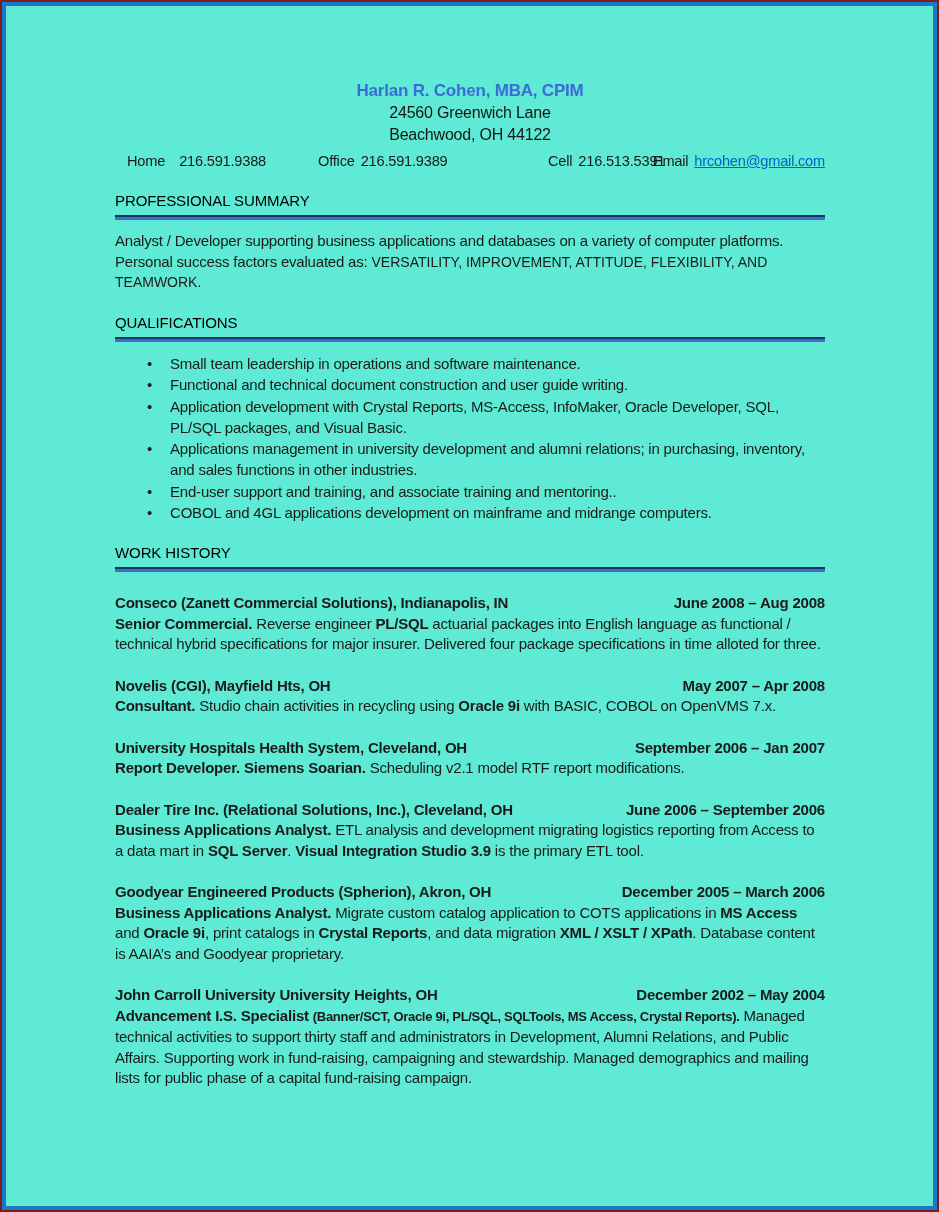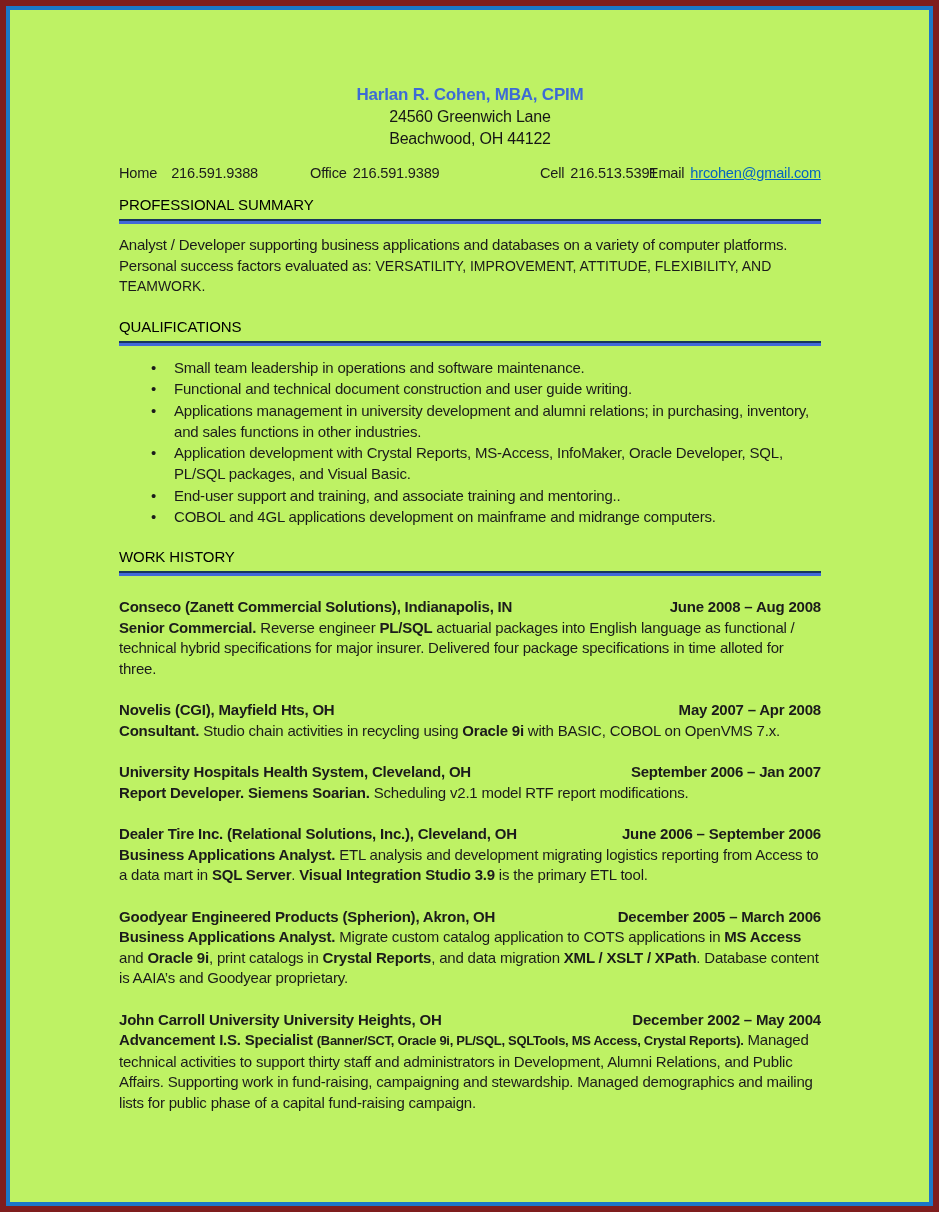--- a/index.html
+++ b/index.html
@@ -2,38 +2,38 @@
 <html><head>
 <meta charset="utf-8">
 <style>
   * { margin:0; padding:0; box-sizing:border-box; }
   html,body { background:#ffffff; }
   body { font-family:"Liberation Sans", sans-serif; color:#1b1b1b; }
 
   .page {
     position:relative;
     width:939px; height:1212px;
-    background:#bef264;
-    border:6px solid #7f1d1d;               
+    background:#5eead4;
+    border:2px solid #7f1d1d;               
     box-shadow: inset 0 0 0 4px #1b77c8;    
     overflow:hidden;
   }
   .content {
     padding:78px 112px 0 113px;
     font-size:15px;
     letter-spacing:-0.2px;
     line-height:20.5px;
   }
 
   
   .hdr { text-align:center; }
   .hdr-name { font-size:17px; font-weight:700; color:#3d6bd5; line-height:22px; }
   .hdr-addr { font-size:16px; line-height:22px; color:#161616; }
   .contact-row { position:relative; height:20px; margin-top:5px; font-size:14.6px; text-align:left; }
-  .cgroup { position:absolute; top:8px; white-space:nowrap; }
+  .cgroup { position:absolute; top:0; white-space:nowrap;margin-left:12px; }
   .cgroup .clabel { margin-right:6px; }
   .cg-home   { left:0; }
   .cg-home .clabel { margin-right:14px; }
   .cg-office { left:191px; }
   .cg-cell   { left:421px; }
   .cg-email  { right:0;text-align:center; }
   a.email-link { color:#0563c1; text-decoration:underline; }
 
   
   .section { margin-top:21px; }
@@ -87,22 +87,22 @@
       <div class="sec-rule"></div>
       <p class="summary-p"><span>Analyst / Developer supporting business applications and databases on a variety of computer platforms. Personal success factors evaluated as: </span><span class="caps">VERSATILITY, IMPROVEMENT, ATTITUDE, FLEXIBILITY, AND TEAMWORK.</span></p>
     </div>
 
     <div class="section">
       <div class="sec-title">QUALIFICATIONS</div>
       <div class="sec-rule"></div>
       <ul class="qual-list">
         <li>Small team leadership in operations and software maintenance.</li>
         <li>Functional and technical document construction and user guide writing.</li>
+        <li>Application development with Crystal Reports, MS-Access, InfoMaker, Oracle Developer, SQL, PL/SQL packages, and Visual Basic.</li>
         <li>Applications management in university development and alumni relations; in purchasing, inventory, and sales functions in other industries.</li>
-        <li>Application development with Crystal Reports, MS-Access, InfoMaker, Oracle Developer, SQL, PL/SQL packages, and Visual Basic.</li>
         <li>End-user support and training, and associate training and mentoring..</li>
         <li>COBOL and 4GL applications development on mainframe and midrange computers.</li>
       </ul>
     </div>
 
     <div class="section">
       <div class="sec-title">WORK HISTORY</div>
       <div class="sec-rule"></div>
 
       <div class="jobs">

